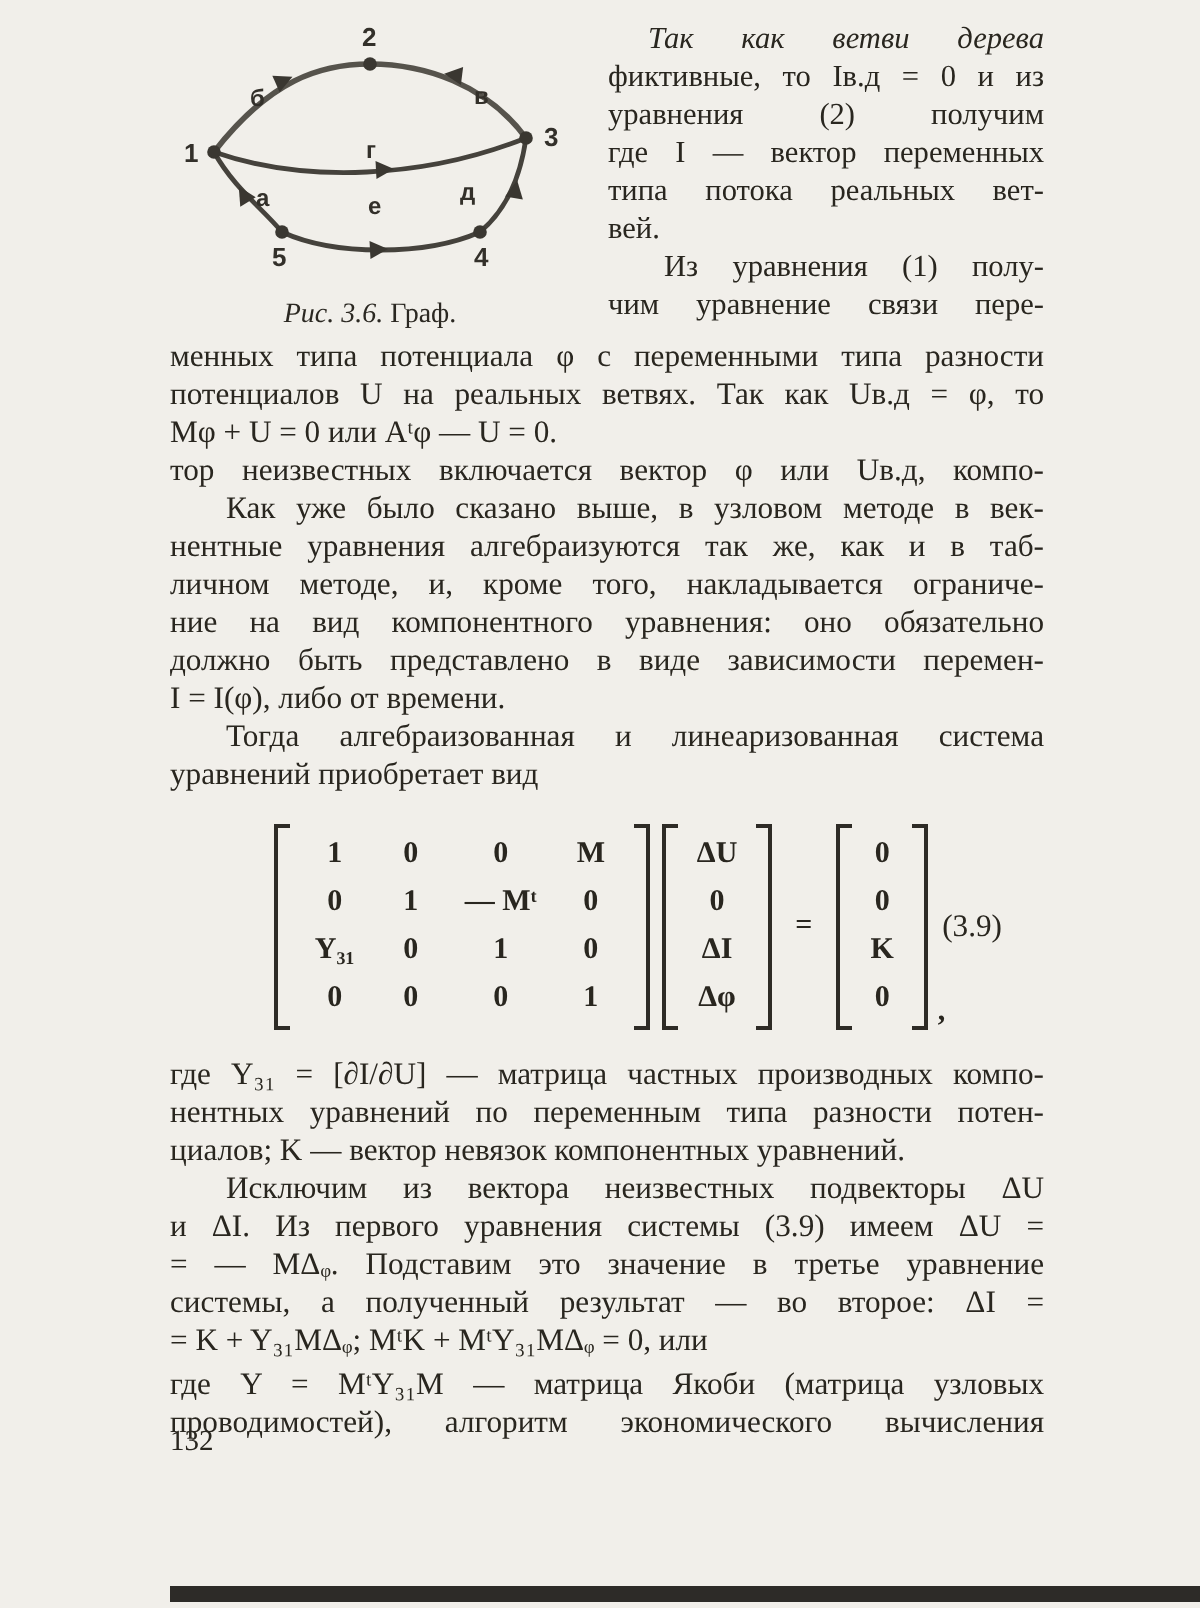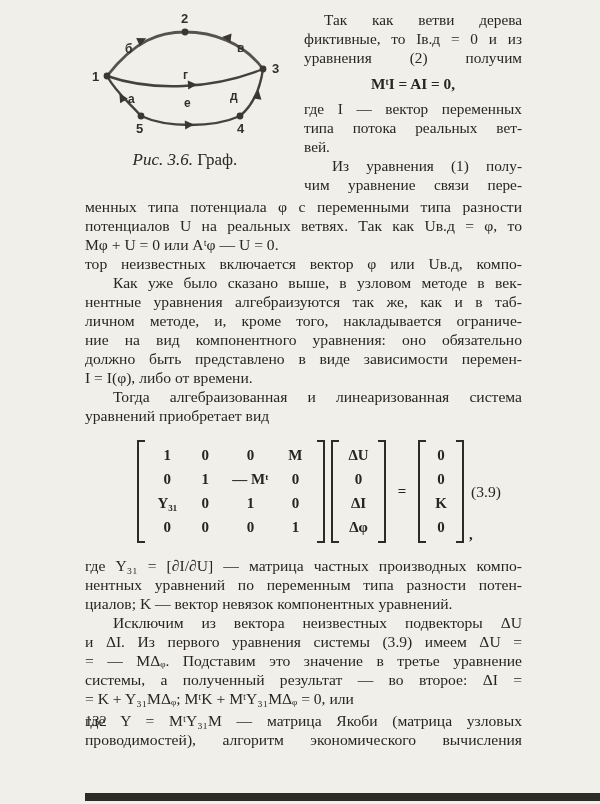--- a/index.html
+++ b/index.html
@@ -12,28 +12,28 @@
     overflow:hidden;
   }
   .content{
     position:absolute;
     left:85px; top:10px; width:437px;
   }
   .topsec{display:flex;}
   .fig{width:207px;flex:0 0 207px;}
   .fig svg{display:block;}
   .caption{
-    width:200px;text-align:center;font-size:17px;margin-top:6px;color:#2b2822;
+    width:200px;text-align:center;font-size:14px;margin-top:6px;color:#2b2822;
   }
   .caption .it{font-style:italic;}
   .rcol{flex:1;margin-left:12px;font-size:15.3px;}
   .ln{line-height:19px;white-space:nowrap;}
   .rcol .ln{white-space:normal;}
   .j{text-align:justify;text-align-last:justify;white-space:normal;}
-  .ind1{text-indent:20px;}
+  .ind1{text-indent:20px;font-style:italic;}
   .ind2{text-indent:28px;}
   .ctr{text-align:center;text-align-last:center;}
   .bold{font-weight:700;}
   .body{font-size:15.6px;margin-top:3px;}
   .fml{margin:7px 0 6px;}
   
   .eqrow{
     position:relative;display:flex;align-items:center;justify-content:center;
     margin:15px 0 13px;font-weight:700;font-size:15px;
   }
@@ -94,21 +94,20 @@
           <text class="elab" x="99" y="97">е</text>
           <text class="elab" x="145" y="90">д</text>
         </svg>
         <div class="caption"><span class="it">Рис. 3.6.</span><span> Граф.</span></div>
       </div>
 
       <div class="rcol">
         <div class="ln j ind1">Так как ветви дерева</div>
         <div class="ln j">фиктивные, то Iв.д = 0 и из</div>
         <div class="ln j">уравнения (2) получим</div>
-        <div class="ln ctr bold fml">MᵗI = AI = 0,</div>
         <div class="ln j">где I — вектор переменных</div>
         <div class="ln j">типа потока реальных вет-</div>
         <div class="ln">вей.</div>
         <div class="ln j ind2">Из уравнения (1) полу-</div>
         <div class="ln j">чим уравнение связи пере-</div>
       </div>
     </div>
 
     <div class="body">
       <div class="ln j">менных типа потенциала φ с переменными типа разности</div>

